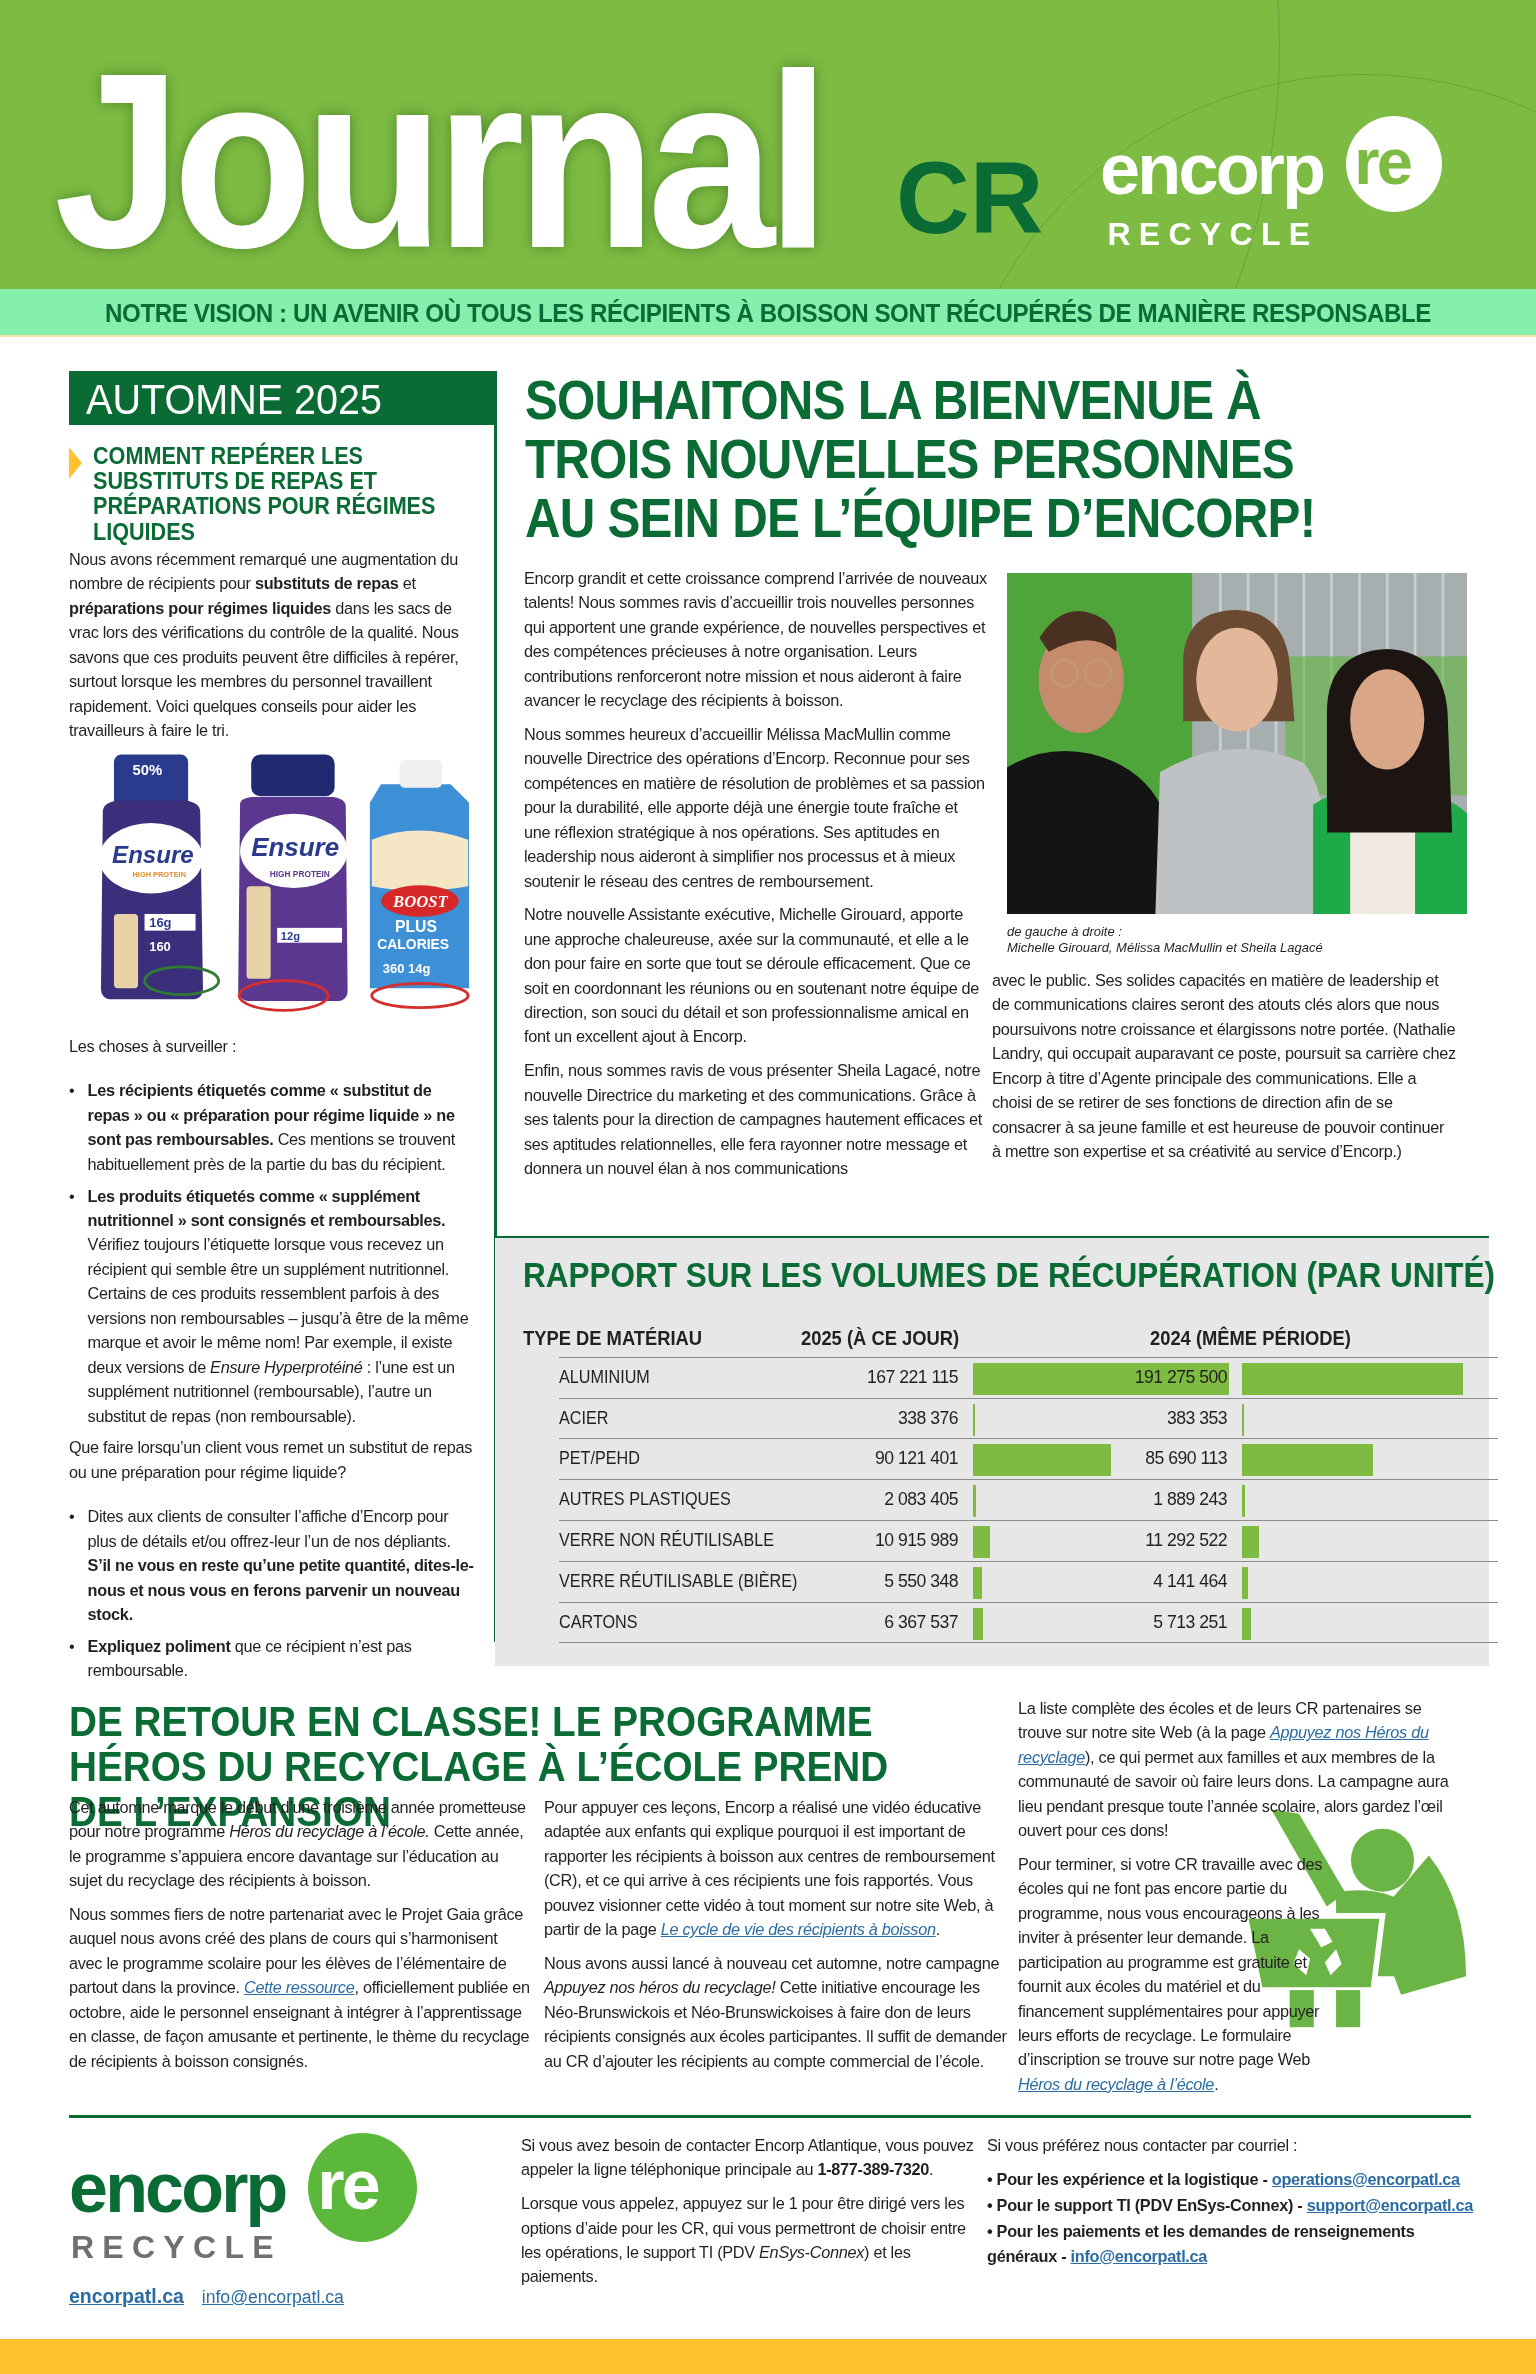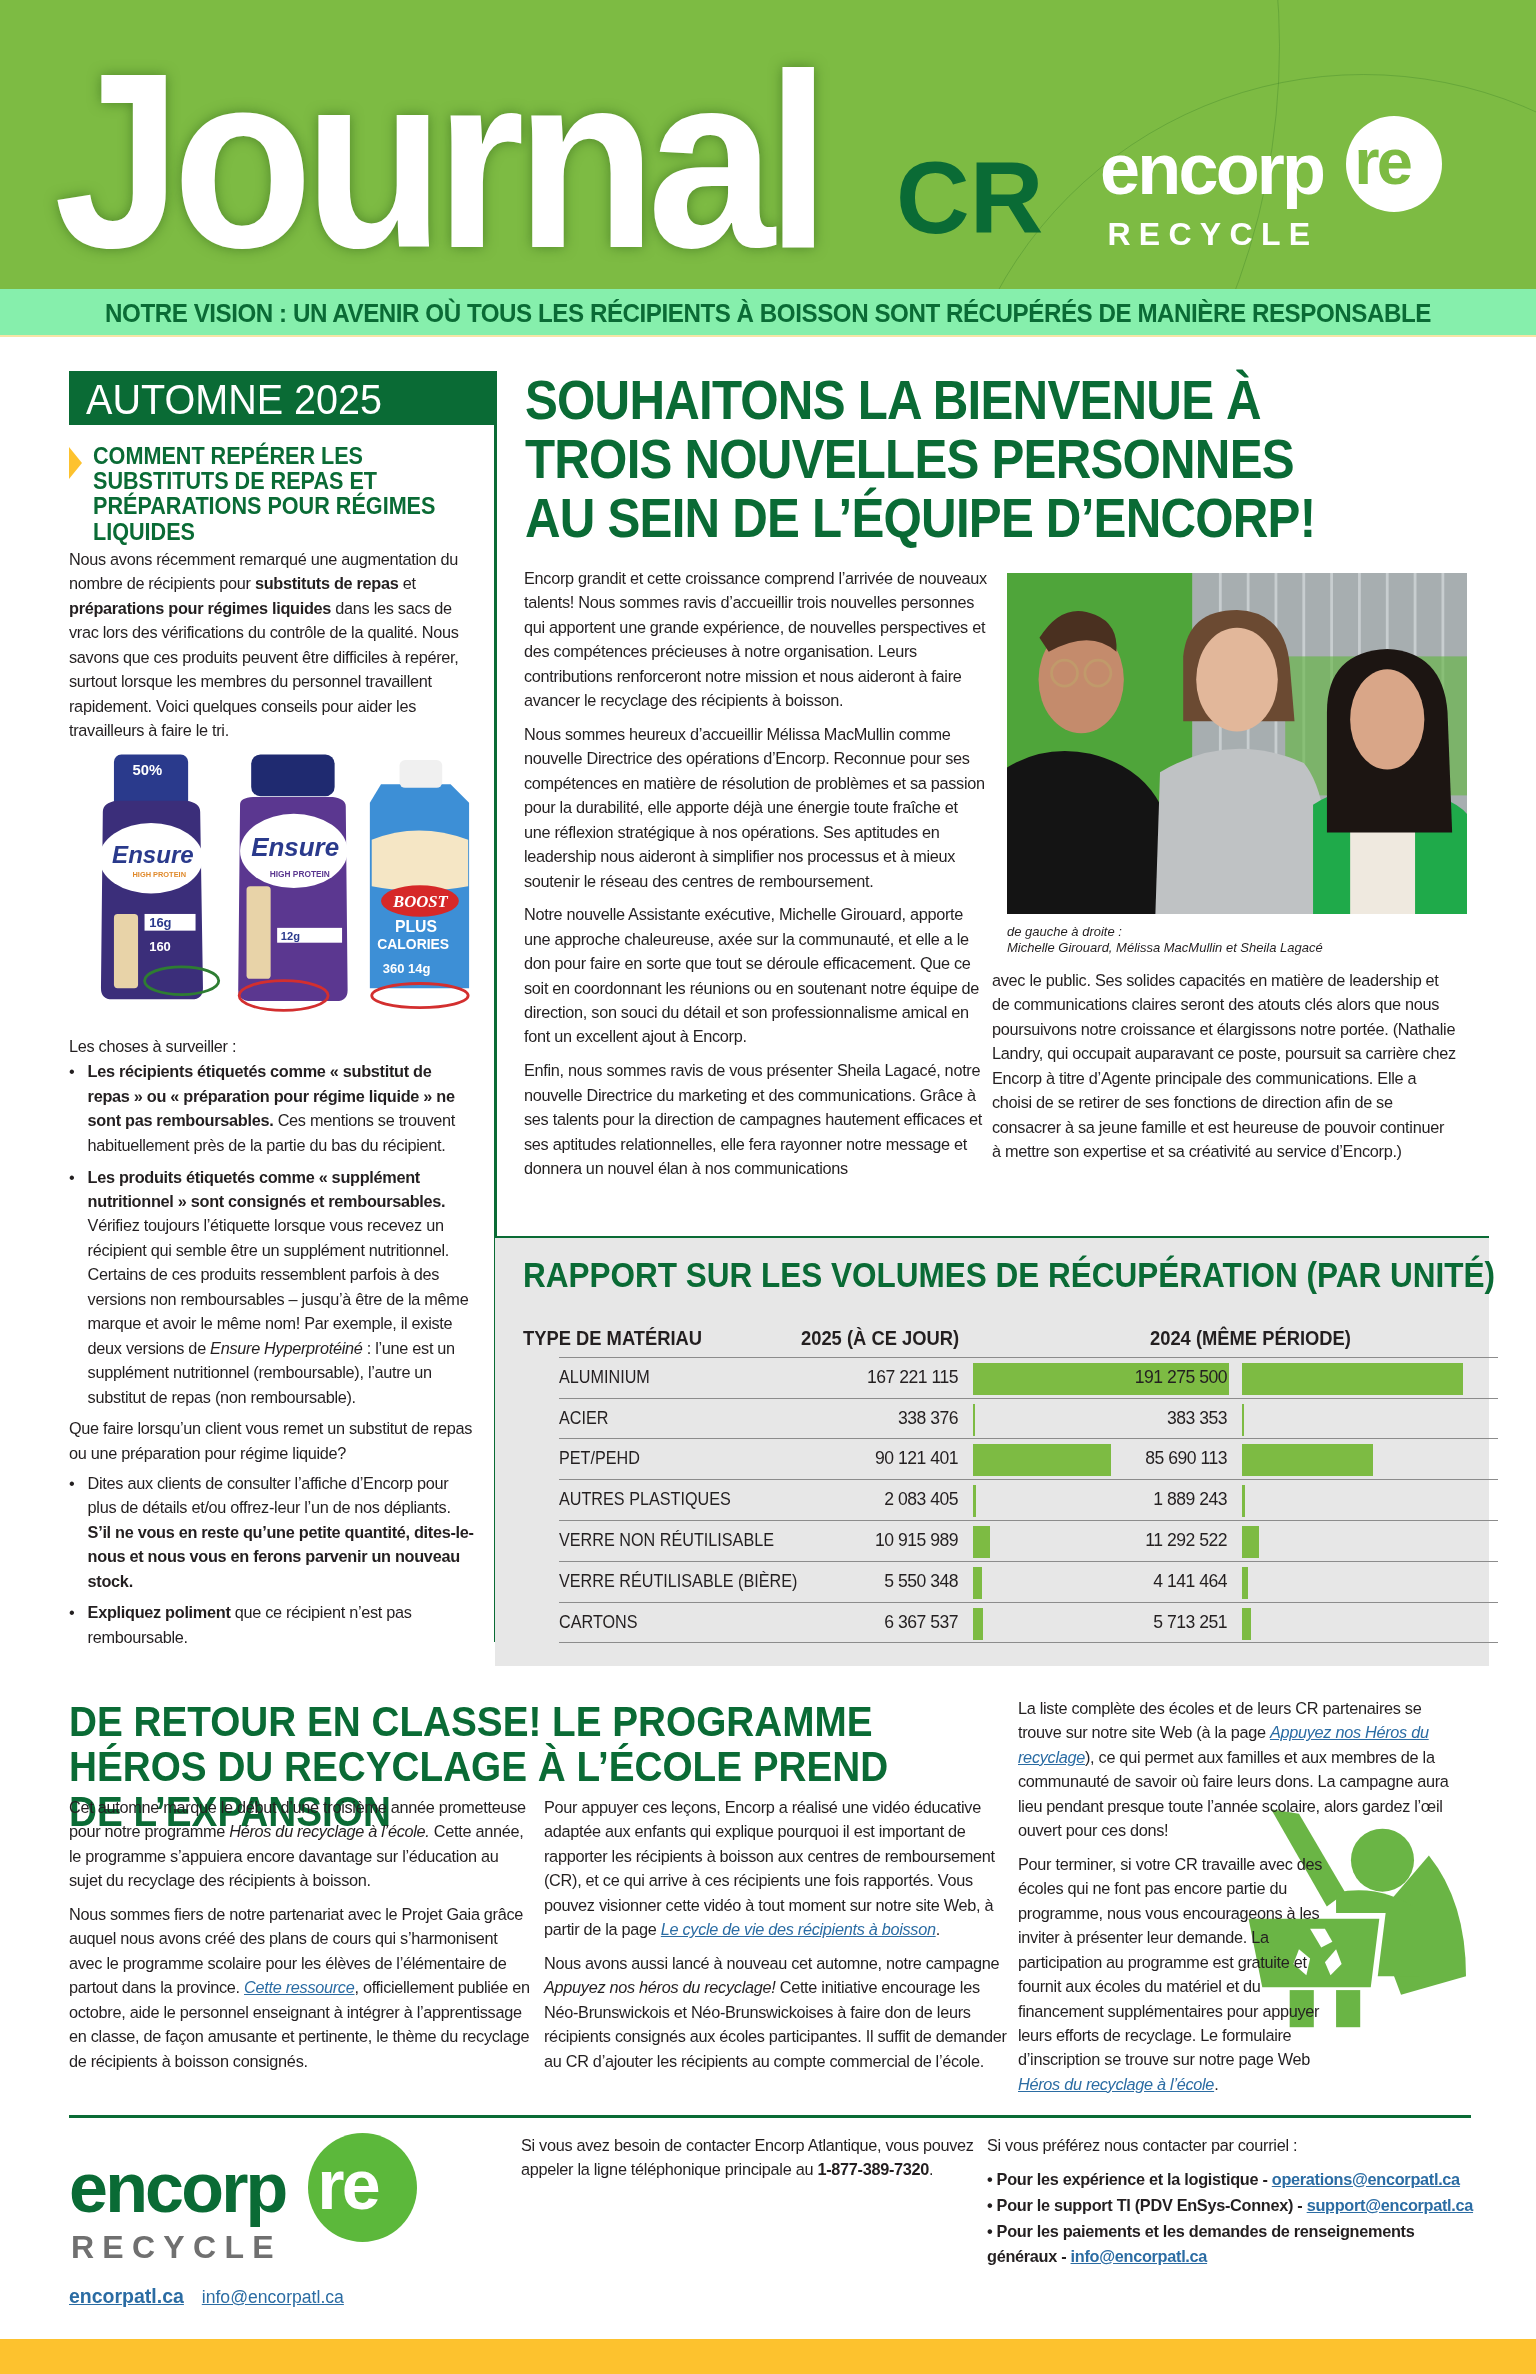--- a/index.html
+++ b/index.html
@@ -23,21 +23,21 @@
   #season-banner { position: absolute; left: 0; top: 0; width: 427px; height: 54px; background: #0a6b35; }
   #season-banner span { position: absolute; left: 16.7px; top: 7.4px; font-size: 43px; color: #fff; font-weight: normal; letter-spacing: 0px; line-height: 1; transform: scaleX(0.92); transform-origin: left; }
   #left-border { position: absolute; left: 425px; top: 0; width: 2.8px; height: 1271px; background: #0a6b35; }
   #article1-arrow { position: absolute; left: 0; top: 76px; width: 0; height: 0; border-top: 16.7px solid transparent; border-bottom: 16.7px solid transparent; border-left: 13px solid #fdc22e; }
   #article1-title { position: absolute; left: 24px; top: 72px; width: 399px; font-size: 24px; font-weight: bold; color: #0a6b35; line-height: 1.05; transform: scaleX(0.9); transform-origin: left; }
   .body-text { font-size: 16.3px; line-height: 1.5; color: #231f20; letter-spacing: -0.3px; }
   .body-text b { font-weight: bold; }
   #article1-intro { position: absolute; left: 0; top: 176px; width: 408px; }
   #products-image { position: absolute; left: 5.6px; top: 376px; width: 408px; height: 269px; }
   #article1-watch { position: absolute; left: 0; top: 663px; width: 408px; }
-  .bullets { list-style: none; margin-top: 1px; }
+  .bullets { list-style: none; margin-top: 20px; }
   .bullets li { position: relative; padding-left: 18.6px; margin-bottom: 7.4px; }
   .bullets li::before { content: "•"; position: absolute; left: 0; top: 0; }
 
   
   #article2-title { position: absolute; left: 525px; top: 371px; width: 965px; font-size: 56px; font-weight: bold; color: #0a6b35; line-height: 1.05; letter-spacing: -0.9px; transform: scaleX(0.88); transform-origin: left; }
   #article2-body { position: absolute; left: 524px; top: 566px; width: 464px; }
   #article2-body p { margin-bottom: 9.3px; }
   #team-photo { position: absolute; left: 1007px; top: 573px; width: 460px; height: 341px; overflow: hidden; background: #c9cfc8; }
   #photo-caption { position: absolute; left: 1007px; top: 924px; width: 464px; font-size: 13px; font-style: italic; line-height: 1.25; color: #231f20; }
   #article2-continued { position: absolute; left: 992px; top: 968px; width: 464px; }
@@ -307,20 +307,21 @@
       <span>re</span>
     </div>
   <div class="recycle">RECYCLE</div>
 </div>
 <div id="footer-links">
   <a class="site">encorpatl.ca</a>
   <a>info@encorpatl.ca</a>
 </div>
 <div id="footer-mid" class="body-text">
   <p class="p"><span>Si vous avez besoin de contacter Encorp Atlantique, vous pouvez appeler la ligne téléphonique principale au </span><b>1-877-389-7320</b><span>.</span></p>
+  <p class="p"><span>Lorsque vous appelez, appuyez sur le 1 pour être dirigé vers les options d’aide pour les CR, qui vous permettront de choisir entre les opérations, le support TI (PDV </span><i>EnSys-Connex</i><span>) et les paiements.</span></p>
 </div>
 <div id="footer-right" class="body-text">
   <p class="p">Si vous préférez nous contacter par courriel :</p>
   <ul>
     <li><span>• Pour les expérience et la logistique - </span><a>operations@encorpatl.ca</a></li>
     <li><span>• Pour le support TI (PDV EnSys-Connex) - </span><a>support@encorpatl.ca</a></li>
     <li><span>• Pour les paiements et les demandes de renseignements généraux - </span><a>info@encorpatl.ca</a></li>
   </ul>
 </div>
 <div id="bottom-bar"></div>

